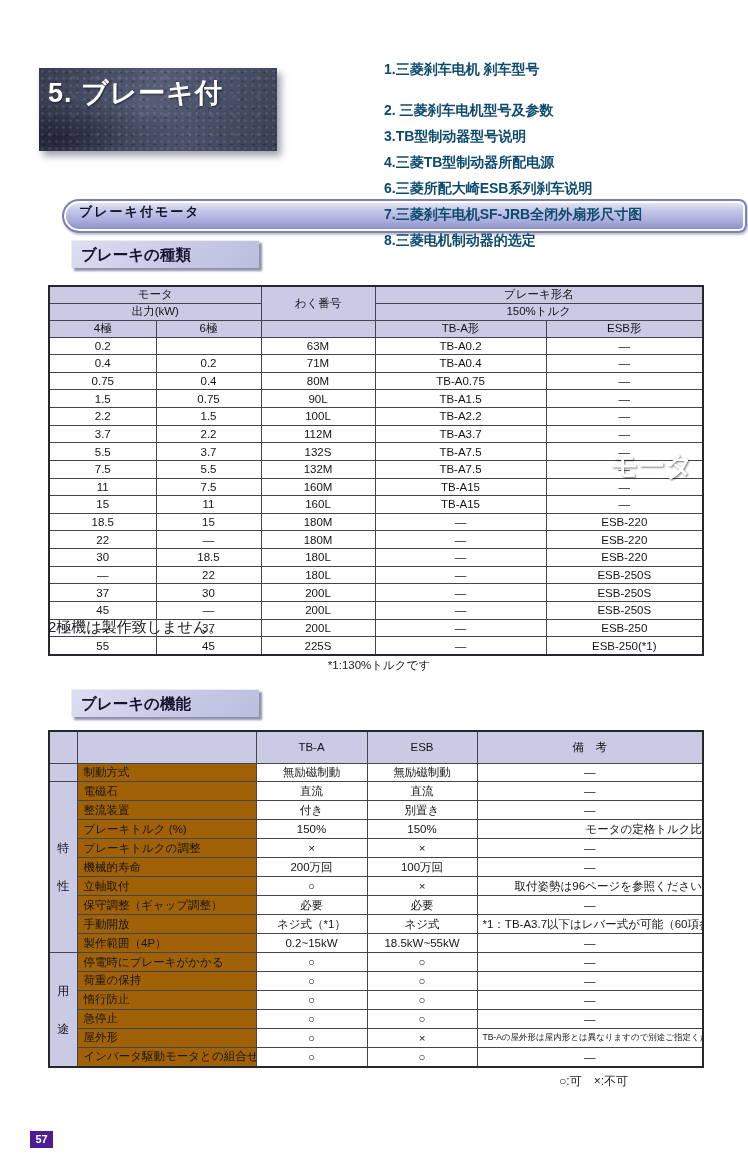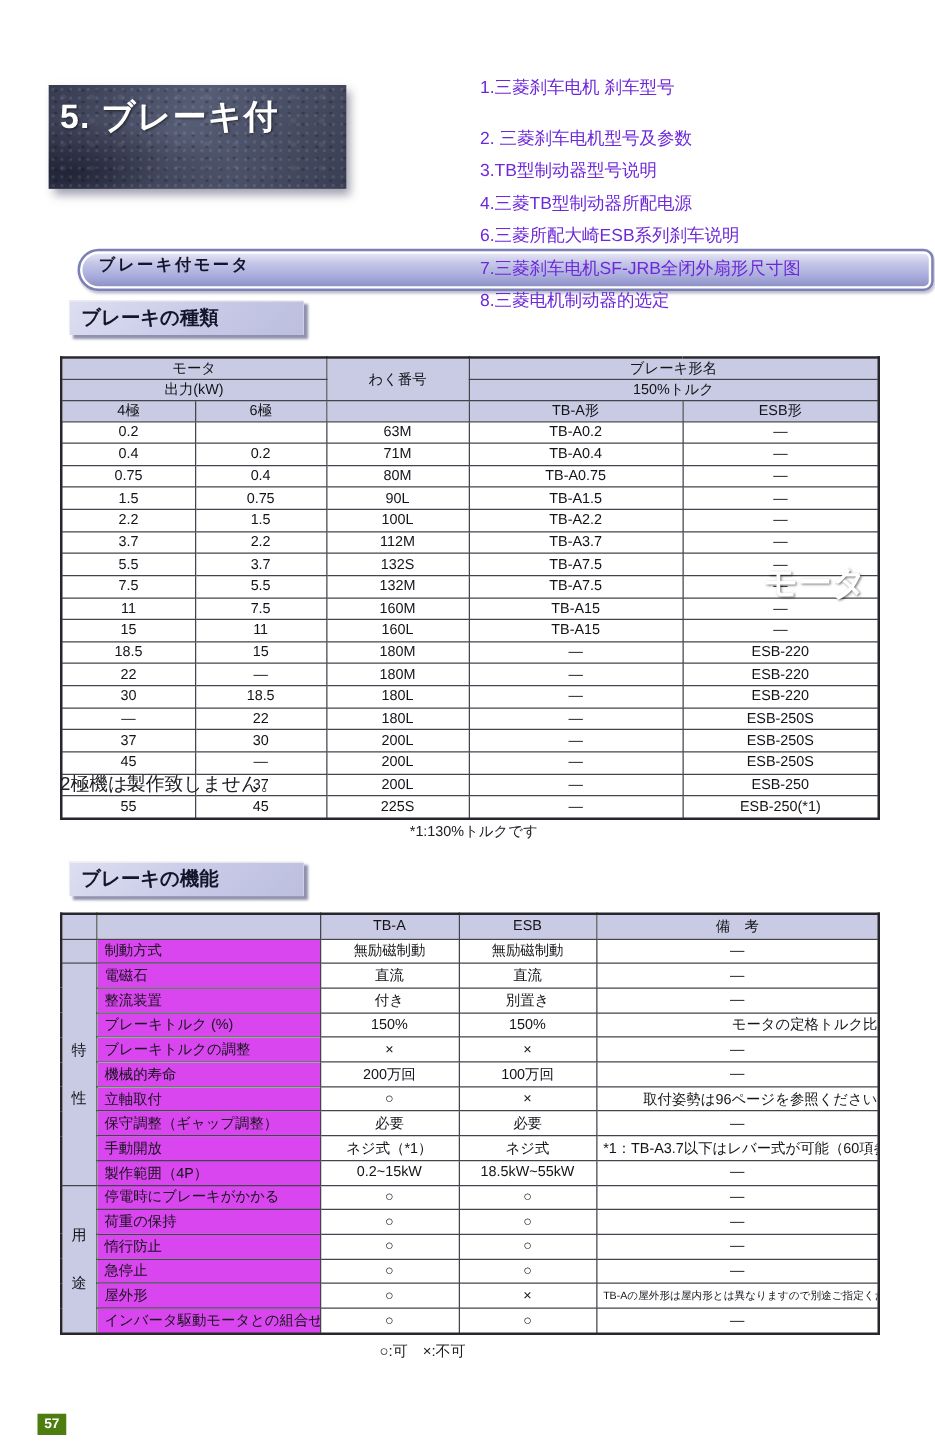--- a/index.html
+++ b/index.html
@@ -22,66 +22,66 @@
       linear-gradient(120deg, rgba(18,20,40,.35), rgba(130,138,170,.22) 45%, rgba(18,20,40,.30));
     background-size:7px 7px, 11px 9px, 23px 19px, 100% 100%, 100% 100%;
     box-shadow:4px 5px 7px rgba(70,70,100,.5);
     color:#fff;z-index:2;
   }
   .title-box .t1{font-size:27px;font-weight:bold;padding:7px 0 0 9px;letter-spacing:1px;text-shadow:1px 1px 2px rgba(0,0,0,.55);}
   .title-box .t2{font-size:27px;font-weight:bold;text-align:right;padding-right:47px;margin-top:2px;text-shadow:1px 1px 2px rgba(0,0,0,.55);}
 
   
   .toc{position:absolute;left:384px;top:62px;margin:0;padding:0;list-style:none;z-index:3;}
-  .toc li{font-size:14px;line-height:15px;font-weight:normal;color:#6d28d9;margin:0 0 11px 0;white-space:nowrap;}
+  .toc li{font-size:14px;line-height:15px;font-weight:bold;color:#0c4a6e;margin:0 0 11px 0;white-space:nowrap;}
   .toc li:first-child{margin-bottom:26px;}
 
   
   .section-bar{
     position:absolute;left:62px;top:199px;right:1px;height:34px;z-index:1;
     border-radius:17px 8px 8px 17px;
     background:linear-gradient(180deg,#ecedf8 0%,#c6c8e8 30%,#aaaddd 65%,#888bc0 100%);
     border:2px solid #7d80b4;
     box-shadow:inset 0 0 0 2px #ffffff, 1px 2px 2px rgba(80,80,120,.35);
     box-sizing:border-box;
   }
   .section-bar-label{position:absolute;left:79px;top:203px;z-index:2;font-size:13px;font-weight:bold;letter-spacing:2px;color:#14142c;}
 
   
   .sub-heading{
-    position:absolute;left:55px;width:188px;height:28px;box-sizing:border-box;
+    position:absolute;left:71px;width:188px;height:28px;box-sizing:border-box;
     background:linear-gradient(135deg,#dddef2 0%,#c6c8e6 60%,#bcbede 100%);
     border-top:1px solid #eceded;border-left:1px solid #eceded;
     box-shadow:3px 3px 2px #8e90ae;
     font-size:15.5px;font-weight:bold;line-height:27px;padding-left:9px;color:#14142a;
   }
   .sh1{top:240px;}
   .sh2{top:689px;}
 
   
   .tbl{position:absolute;border-collapse:collapse;table-layout:fixed;background:#fff;border:2px solid #26262c;}
   .tbl th,.tbl td{border:1px solid #44444e;font-weight:normal;font-size:11.5px;text-align:center;padding:0;overflow:hidden;white-space:nowrap;color:#141418;}
   .tbl .hd{background:#c9cae4;}
   .t1{left:48px;top:285px;width:654px;height:371px;}
   .t1 thead tr{height:17px;}
   .t2{left:48px;top:730px;width:654px;height:338px;}
-  .t2 thead tr{height:20px;}
-  .t2 .lbl{text-align:left;padding-left:6px;background:#d946ef;}
+  .t2 thead tr{height:32px;}
+  .t2 .lbl{text-align:left;padding-left:6px;background:#a16207;}
   .t2 .side{background:#c9cae4;font-size:12px;}
   .t2 .side .v{line-height:38px;}
   .t2 .rem.l{text-align:right;padding-left:5px;}
   .t2 .rem.sm{font-size:8.5px;}
 
   .note-left{position:absolute;left:48px;top:618px;font-size:15px;color:#202024;}
   .note-right{position:absolute;left:48px;top:658px;width:662px;text-align:center;font-size:11.5px;color:#202024;}
-  .legend{position:absolute;left:48px;top:1073px;width:580px;text-align:center;font-size:12px;color:#202024;}
+  .legend{position:absolute;left:48px;top:1073px;width:580px;text-align:right;font-size:12px;color:#202024;}
 
   .page-num{
     position:absolute;left:30px;top:1131px;width:23px;height:17px;
-    background:#4d7c0f;color:#fff;font-size:11px;font-weight:bold;
+    background:#4c1d95;color:#fff;font-size:11px;font-weight:bold;
     text-align:center;line-height:17px;
   }
 </style>
 </head>
 <body>
 
 <div class="page">
 
   <div class="title-box">
     <div class="t1">5. ブレーキ付</div>

